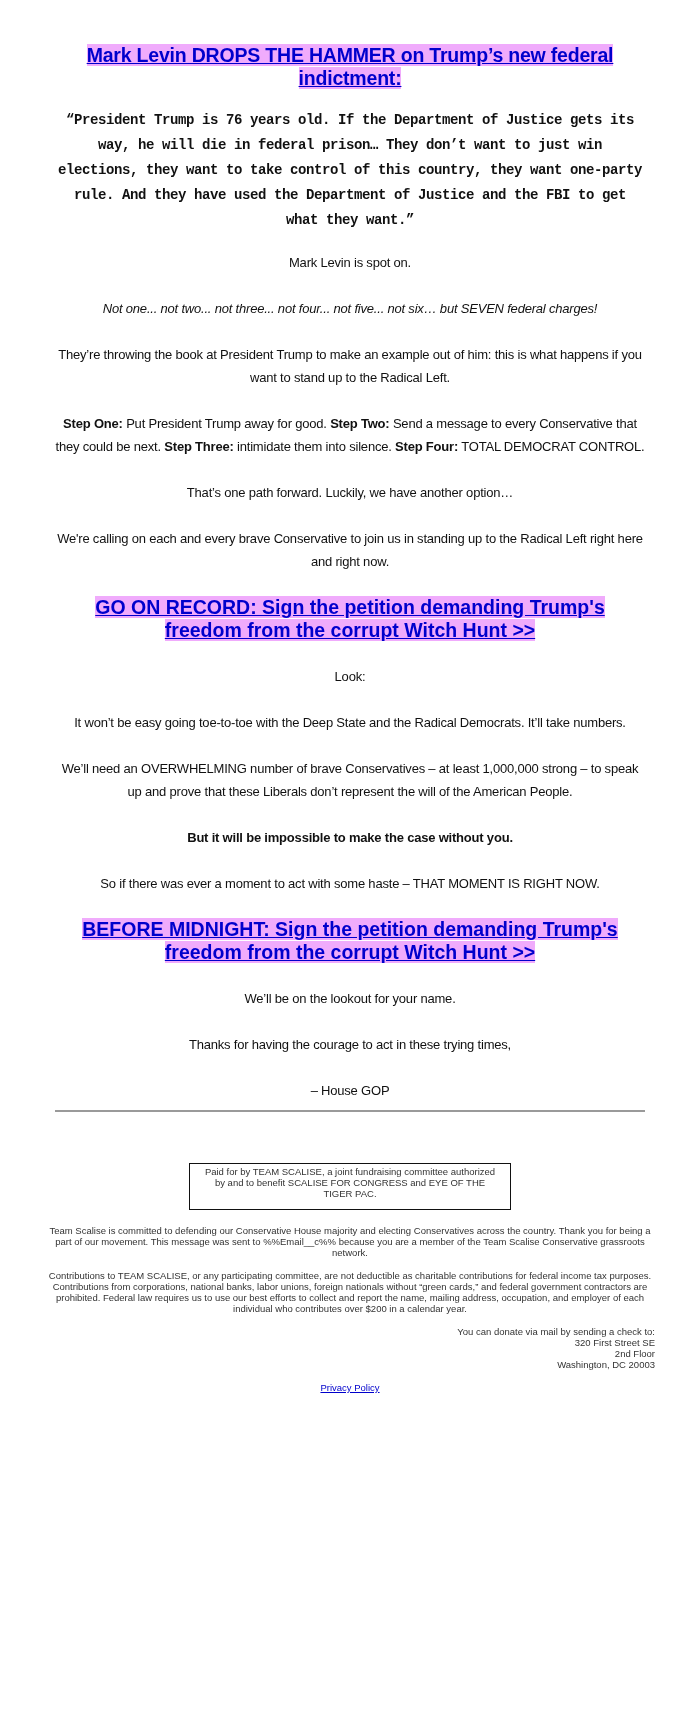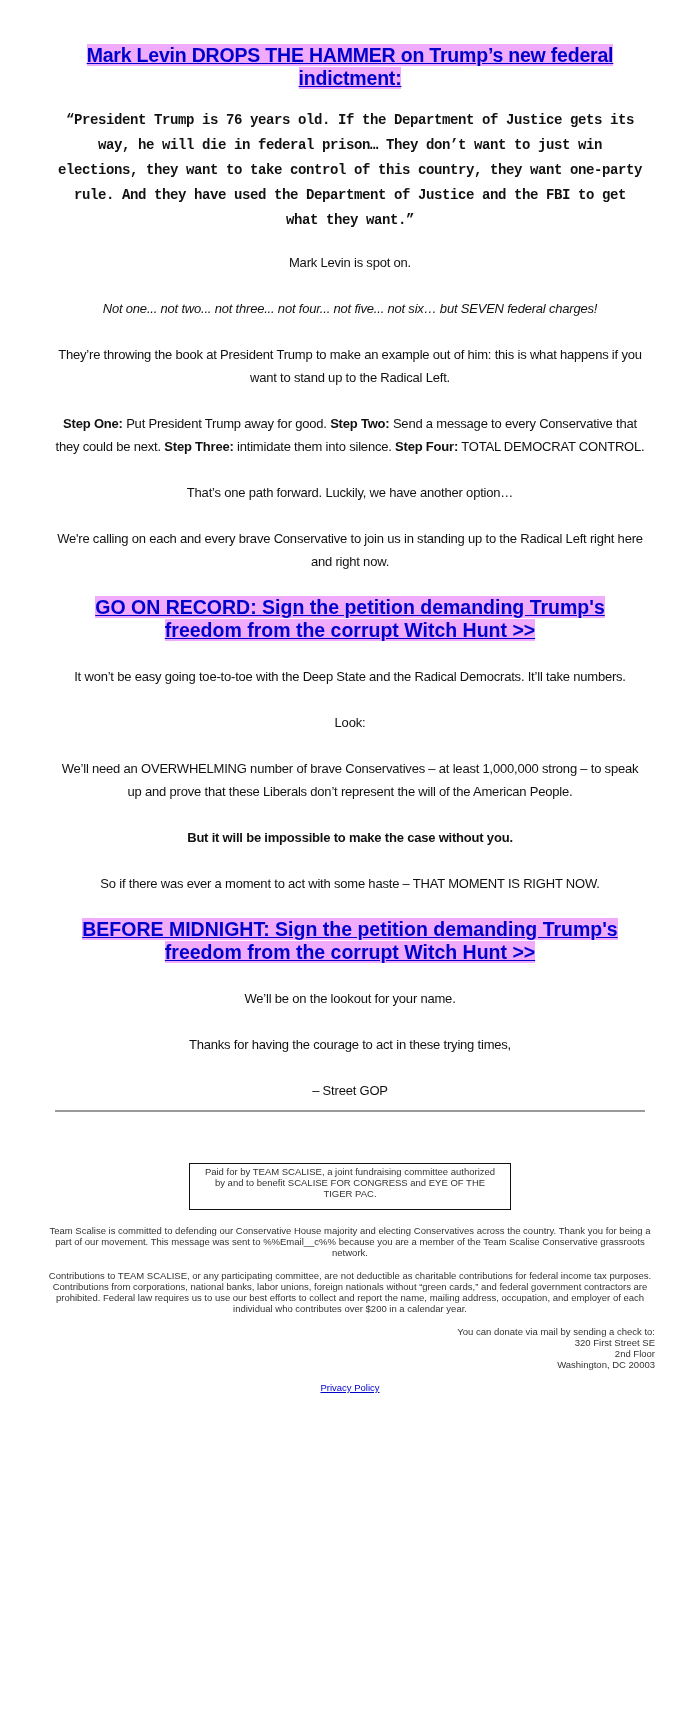--- a/index.html
+++ b/index.html
@@ -50,33 +50,33 @@
     <b>Step One:</b><span> Put President Trump away for good. </span><b>Step Two:</b><span> Send a message to every Conservative that they could be next. </span><b>Step Three:</b><span> intimidate them into silence. </span><b>Step Four:</b><span> TOTAL DEMOCRAT CONTROL.</span>
   </p>
 
   <p class="body">That’s one path forward. Luckily, we have another option…</p>
   <p class="body">We're calling on each and every brave Conservative to join us in standing up to the Radical Left right here and right now.</p>
 
   <p class="cta">
     <a class="headline-link" href="#">GO ON RECORD: Sign the petition demanding Trump's freedom from the corrupt Witch Hunt &gt;&gt;</a>
   </p>
 
+  <p class="body">Look:</p>
   <p class="body">It won’t be easy going toe-to-toe with the Deep State and the Radical Democrats. It’ll take numbers.</p>
-  <p class="body">Look:</p>
   <p class="body">We’ll need an OVERWHELMING number of brave Conservatives – at least 1,000,000 strong – to speak up and prove that these Liberals don’t represent the will of the American People.</p>
   <p class="body bold">But it will be impossible to make the case without you.</p>
   <p class="body">So if there was ever a moment to act with some haste – THAT MOMENT IS RIGHT NOW.</p>
 
   <p class="cta">
     <a class="headline-link" href="#">BEFORE MIDNIGHT: Sign the petition demanding Trump's freedom from the corrupt Witch Hunt &gt;&gt;</a>
   </p>
 
   <p class="body">We’ll be on the lookout for your name.</p>
   <p class="body">Thanks for having the courage to act in these trying times,</p>
-  <p class="body" style="margin-bottom:8px">– Street GOP</p>
+  <p class="body" style="margin-bottom:8px">– House GOP</p>
 </div>
 
 <hr class="divider">
 
 <div class="footer">
   <div class="paid-box">Paid for by TEAM SCALISE, a joint fundraising committee authorized by and to benefit SCALISE FOR CONGRESS and EYE OF THE TIGER PAC.</div>
 
   <p>Team Scalise is committed to defending our Conservative House majority and electing Conservatives across the country. Thank you for being a part of our movement. This message was sent to %%Email__c%% because you are a member of the Team Scalise Conservative grassroots network.</p>
   <p>Contributions to TEAM SCALISE, or any participating committee, are not deductible as charitable contributions for federal income tax purposes. Contributions from corporations, national banks, labor unions, foreign nationals without “green cards,” and federal government contractors are prohibited. Federal law requires us to use our best efforts to collect and report the name, mailing address, occupation, and employer of each individual who contributes over $200 in a calendar year.</p>
 

